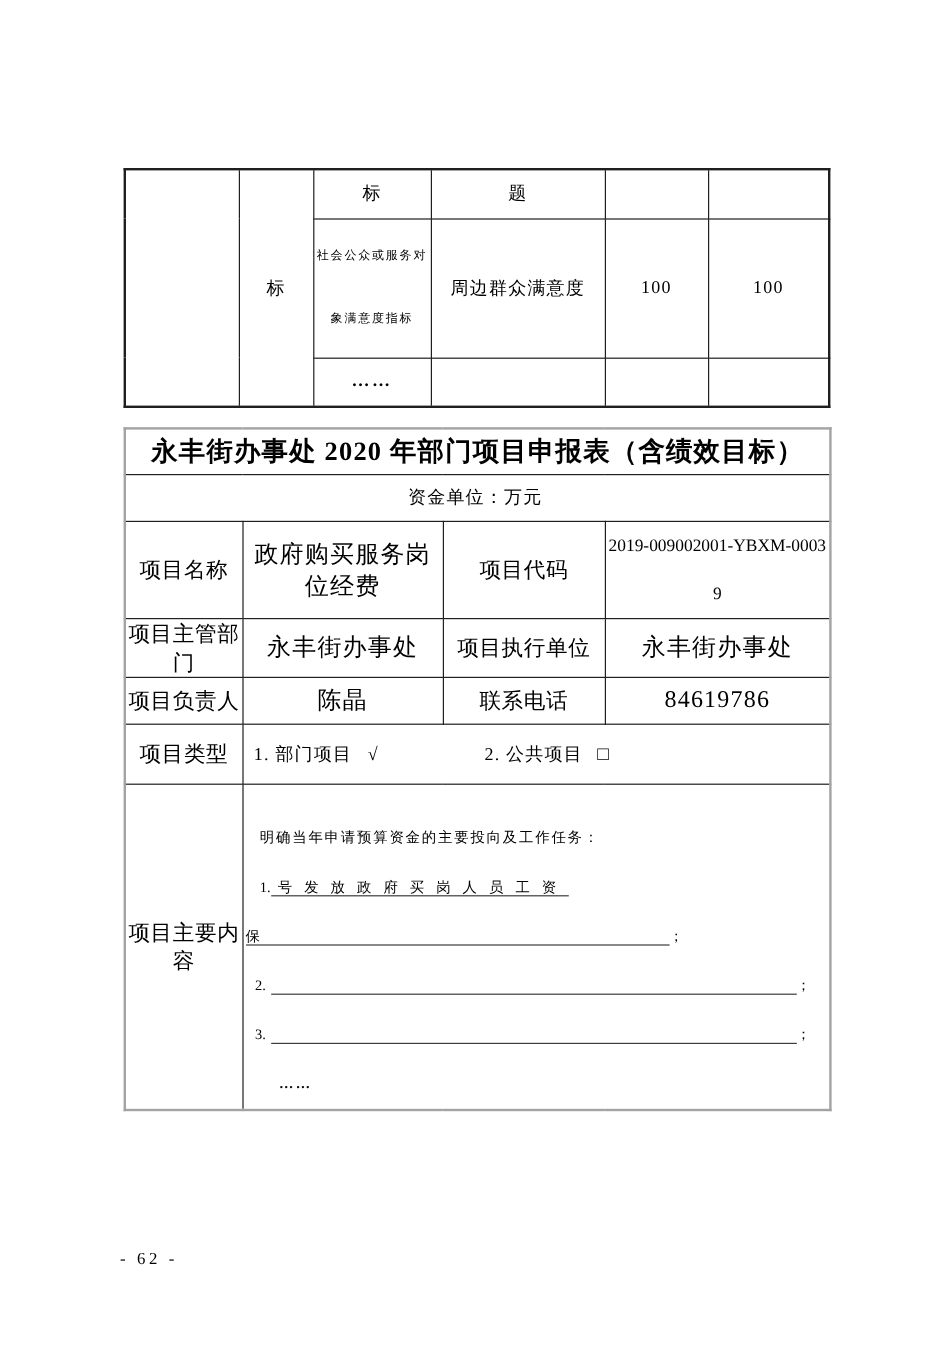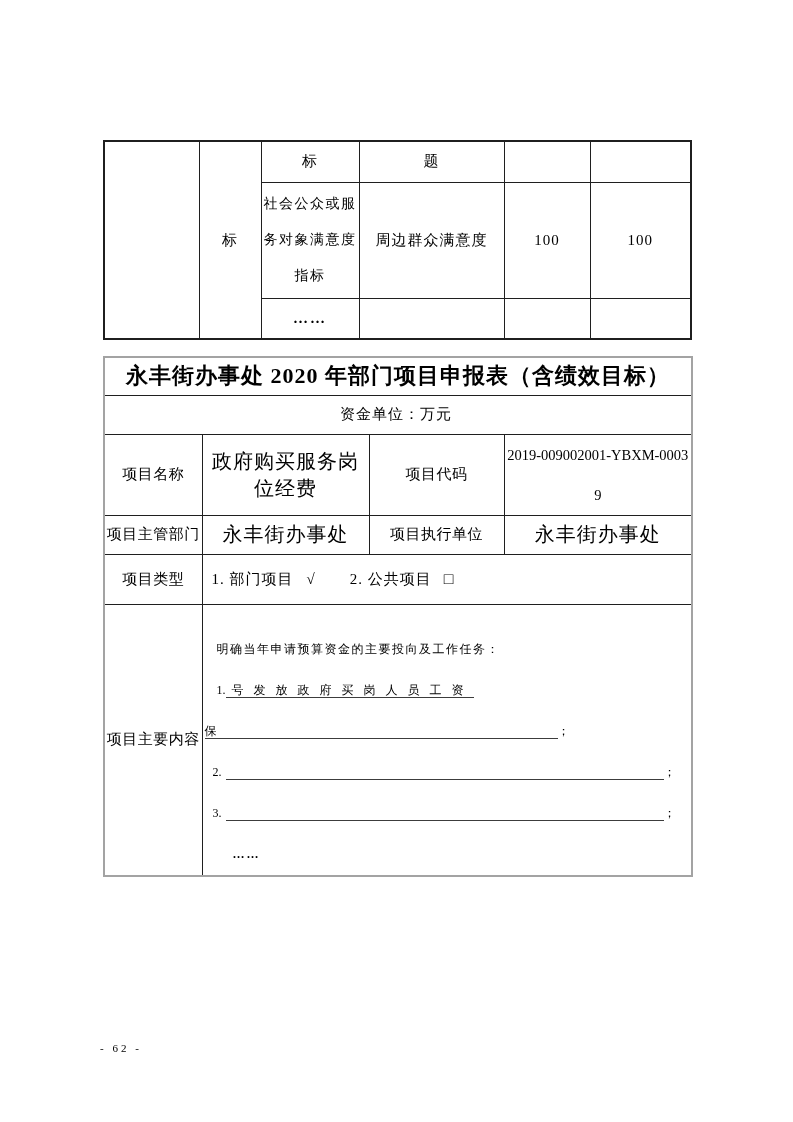--- a/index.html
+++ b/index.html
@@ -20,60 +20,60 @@
     letter-spacing: 1px;
     font-size: 15px;
   }
 
   
   .t-top {
     position: absolute; left: 103px; top: 140px;
     width: 587px;
     border: 2px solid #1f1f1f;
   }
-  .t-top .indicator-cell { font-size: 14px; line-height: 36px; letter-spacing: 1.5px; }
+  .t-top .indicator-cell { font-size: 10px; line-height: 52px; letter-spacing: 1.5px; }
   .t-top .dots { font-weight: bold; letter-spacing: 2px; }
 
   
   .t-main {
     position: absolute; left: 103px; top: 356px;
     width: 588px;
     border: 2px solid #a3a3a3;
   }
   .title-cell { font-size: 22px; font-weight: bold; letter-spacing: 1px; }
   .unit-cell { text-align: center; padding-right: 4px; font-size: 15px; }
-  .lbl { font-size: 15px; letter-spacing: 0.5px; }
+  .lbl { font-size: 18px; letter-spacing: 0.5px; }
   .val { font-size: 20px; }
   .code-cell {
     font-size: 14.5px; letter-spacing: 0;
     word-break: break-all; line-height: 40px; text-align: center;
   }
   .type-cell { text-align: left; padding-left: 9px; font-size: 15px; }
   .type-mark1 { margin-left: 13px; font-size: 15px; }
-  .type-opt2 { margin-left: 34px; }
+  .type-opt2 { margin-left: 88px; }
   .type-mark2 { margin-left: 12px; font-size: 16px; }
   .reason-cell { text-align: left; font-size: 15.5px; letter-spacing: 1px; }
 
   .content-cell { text-align: left; vertical-align: top; font-size: 12px; }
   .content-line { line-height: 41px; height: 41px; white-space: nowrap; }
   .cl-intro { margin-top: 24px; padding-left: 14px; letter-spacing: 1.5px; }
   .cl-item1 { padding-left: 14px; }
   .cl-wrap  { padding-left: 2px; }
   .cl-item  { padding-left: 10px; }
   .cl-dots  { padding-left: 30px; font-weight: bold; letter-spacing: 2px; }
   .u { border-bottom: 1.5px solid #3c3c3c; }
   .u-spaced { letter-spacing: 10px; padding-left: 6px; }
   .gap { display: inline-block; height: 1px; }
   .gap-340 { width: 340px; }
   .gap-438 { width: 438px; }
   .num { letter-spacing: 0; }
 
   .footer-pagenum {
     position: absolute; left: 100px; top: 1042px;
-    font-size: 11px; letter-spacing: 3px;
+    font-size: 14px; letter-spacing: 3px;
   }
 </style>
 </head>
 <body>
 
 <div class="page">
 
   <table class="t-top">
     <colgroup>
       <col style="width:95px">
@@ -126,20 +126,26 @@
       <td class="val">政府购买服务岗位经费</td>
       <td class="lbl">项目代码</td>
       <td class="code-cell">2019-009002001-YBXM-00039</td>
     </tr>
     <tr style="height:39px">
       <td class="lbl">项目主管部门</td>
       <td class="val">永丰街办事处</td>
       <td class="lbl">项目执行单位</td>
       <td class="val">永丰街办事处</td>
     </tr>
+    <tr style="height:39px">
+      <td class="lbl">项目负责人</td>
+      <td class="val">陈晶</td>
+      <td class="lbl">联系电话</td>
+      <td class="val">84619786</td>
+    </tr>
     <tr style="height:50px">
       <td class="lbl">项目类型</td>
       <td colspan="3" class="type-cell">
         <span>1. 部门项目</span><span class="type-mark1">√</span><span class="type-opt2">2. 公共项目</span><span class="type-mark2">□</span>
       </td>
     </tr>
     <tr style="height:260px">
       <td class="lbl">项目主要内容</td>
       <td colspan="3" class="content-cell">
         <div class="content-line cl-intro">明确当年申请预算资金的主要投向及工作任务：</div>

